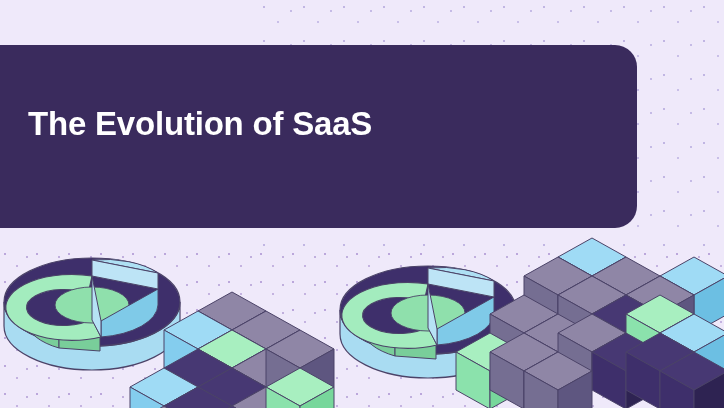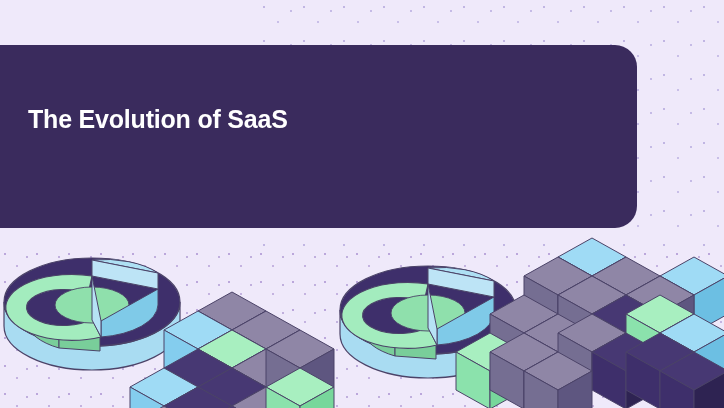--- a/index.html
+++ b/index.html
@@ -45,21 +45,21 @@
     left:-24px; top:45px;
     width:661px; height:183px;
     background:#3A2B5D;
     border-radius:0 22px 22px 0;
     z-index:5;
   }
   #title-text {
     position:absolute;
     left:52px; top:60px;
     color:#FFFFFF;
-    font-size:25px;
+    font-size:33px;
     font-weight:bold;
     letter-spacing:-0.2px;
     white-space:nowrap;
   }
 
   
   #art { position:absolute; left:0; top:0; width:724px; height:408px; z-index:3; }
   #art svg { display:block; }
 </style>
 </head>

